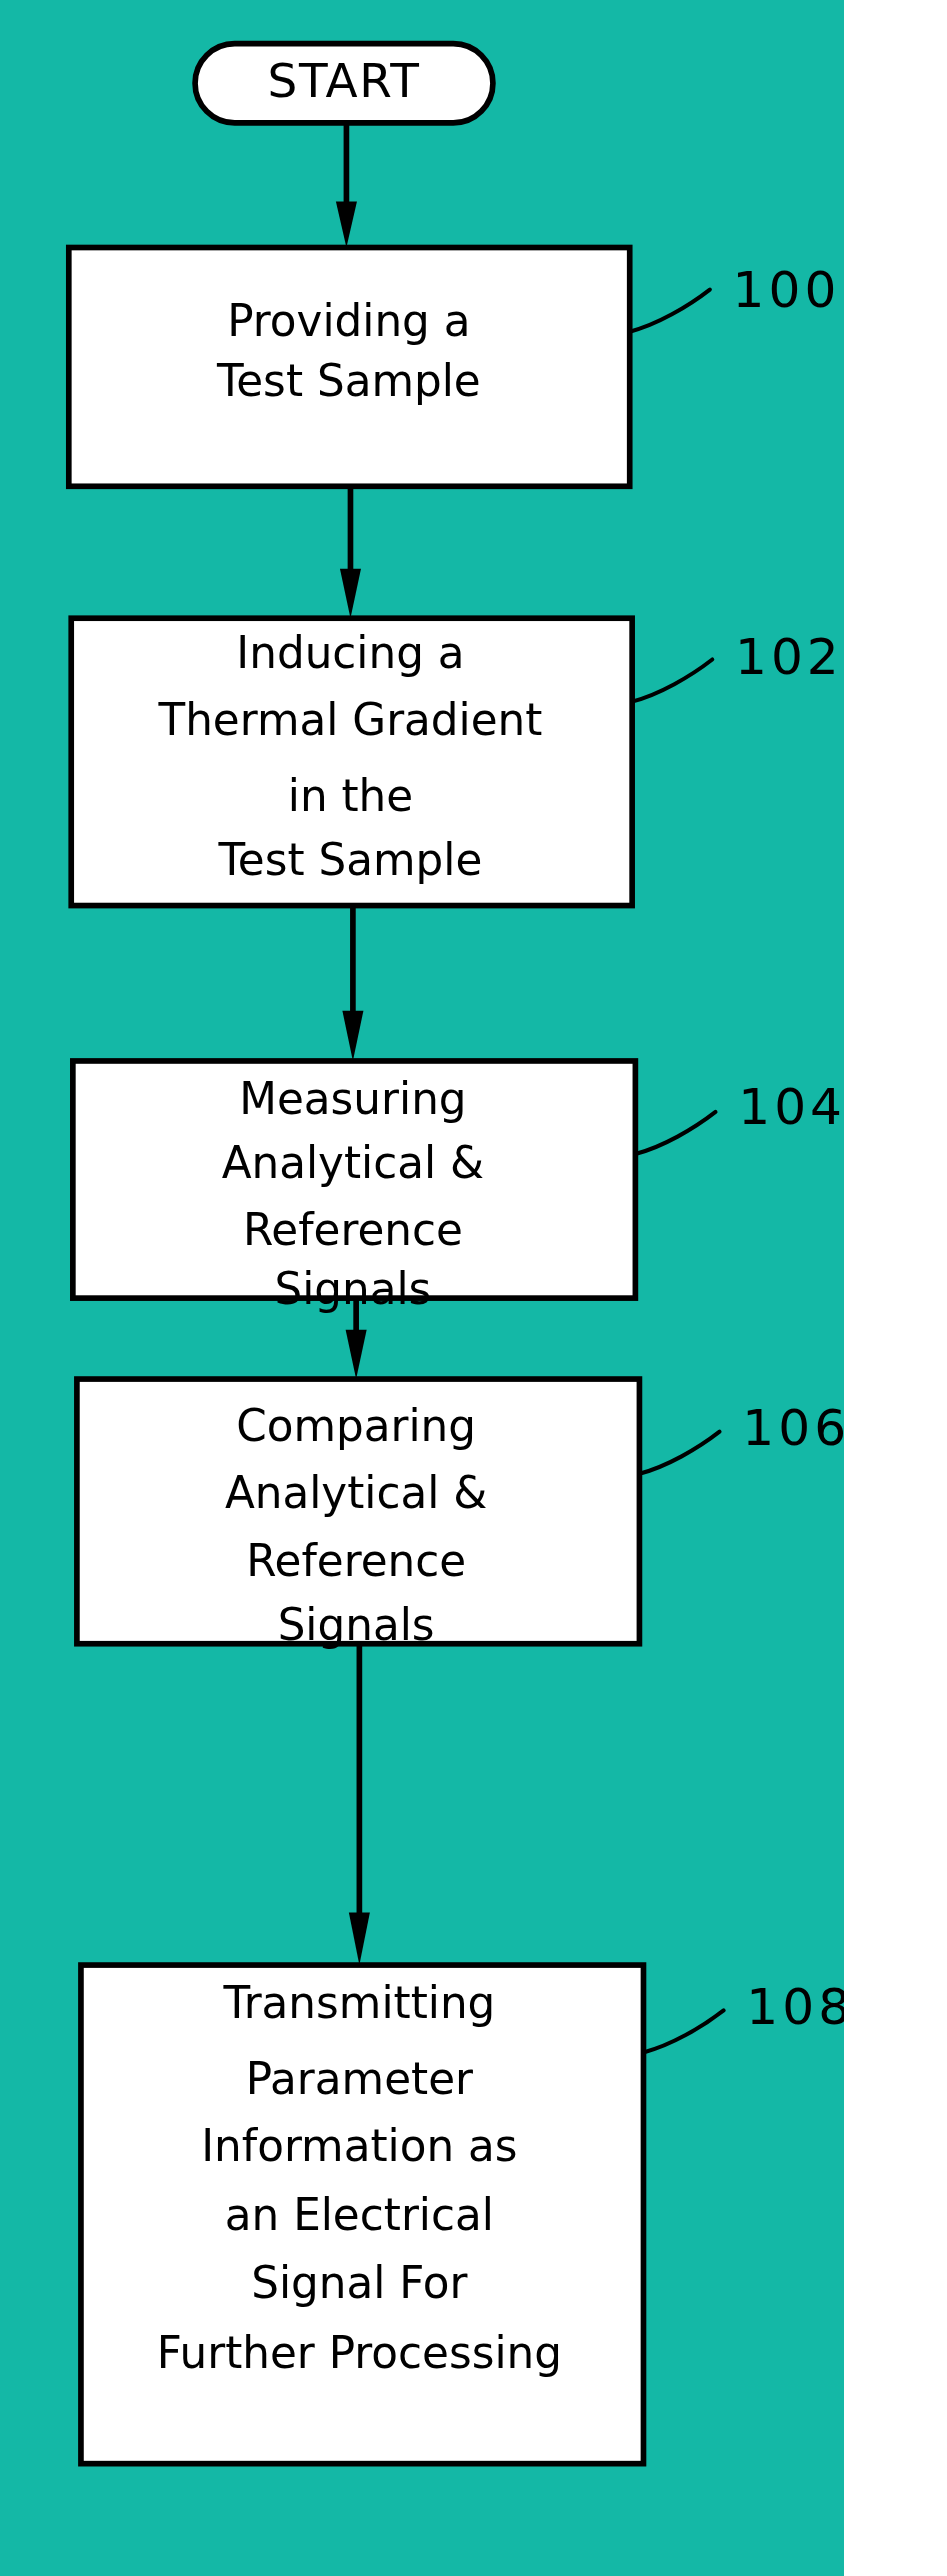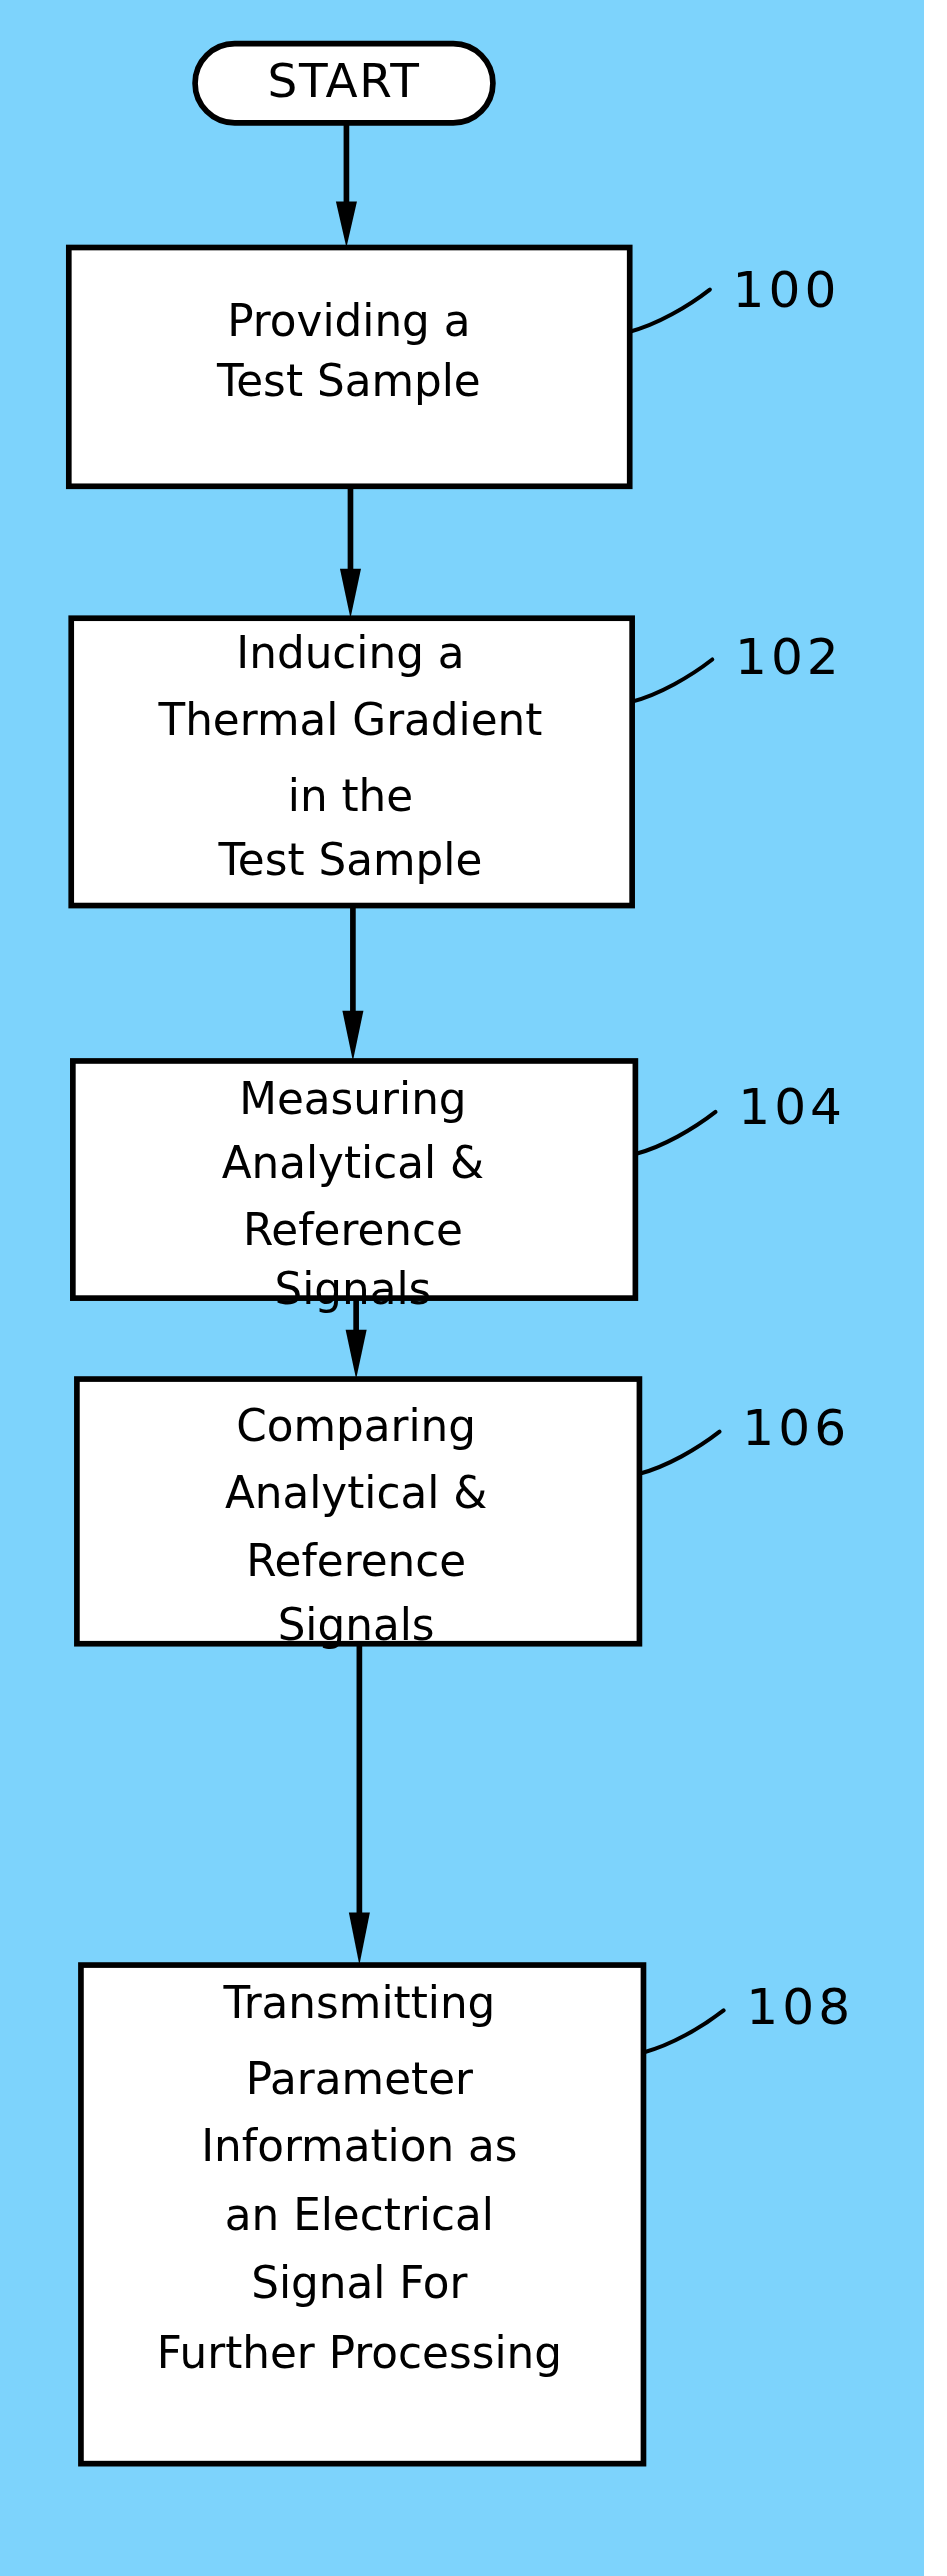--- a/index.html
+++ b/index.html
@@ -5,23 +5,23 @@
   html, body {
     margin: 0;
     padding: 0;
     background: #ffffff;
   }
   body {
     font-family: "DejaVu Sans", sans-serif;
   }
   #page {
     position: relative;
-    width: 924px;
+    width: 844px;
     height: 2576px;
-    background: #7dd3fc;
+    background: #14b8a6;
     overflow: hidden;
   }
   #figure-svg {
     position: absolute;
     left: 0;
     top: 0;
     width: 947px;
     height: 2576px;
     display: block;
   }

